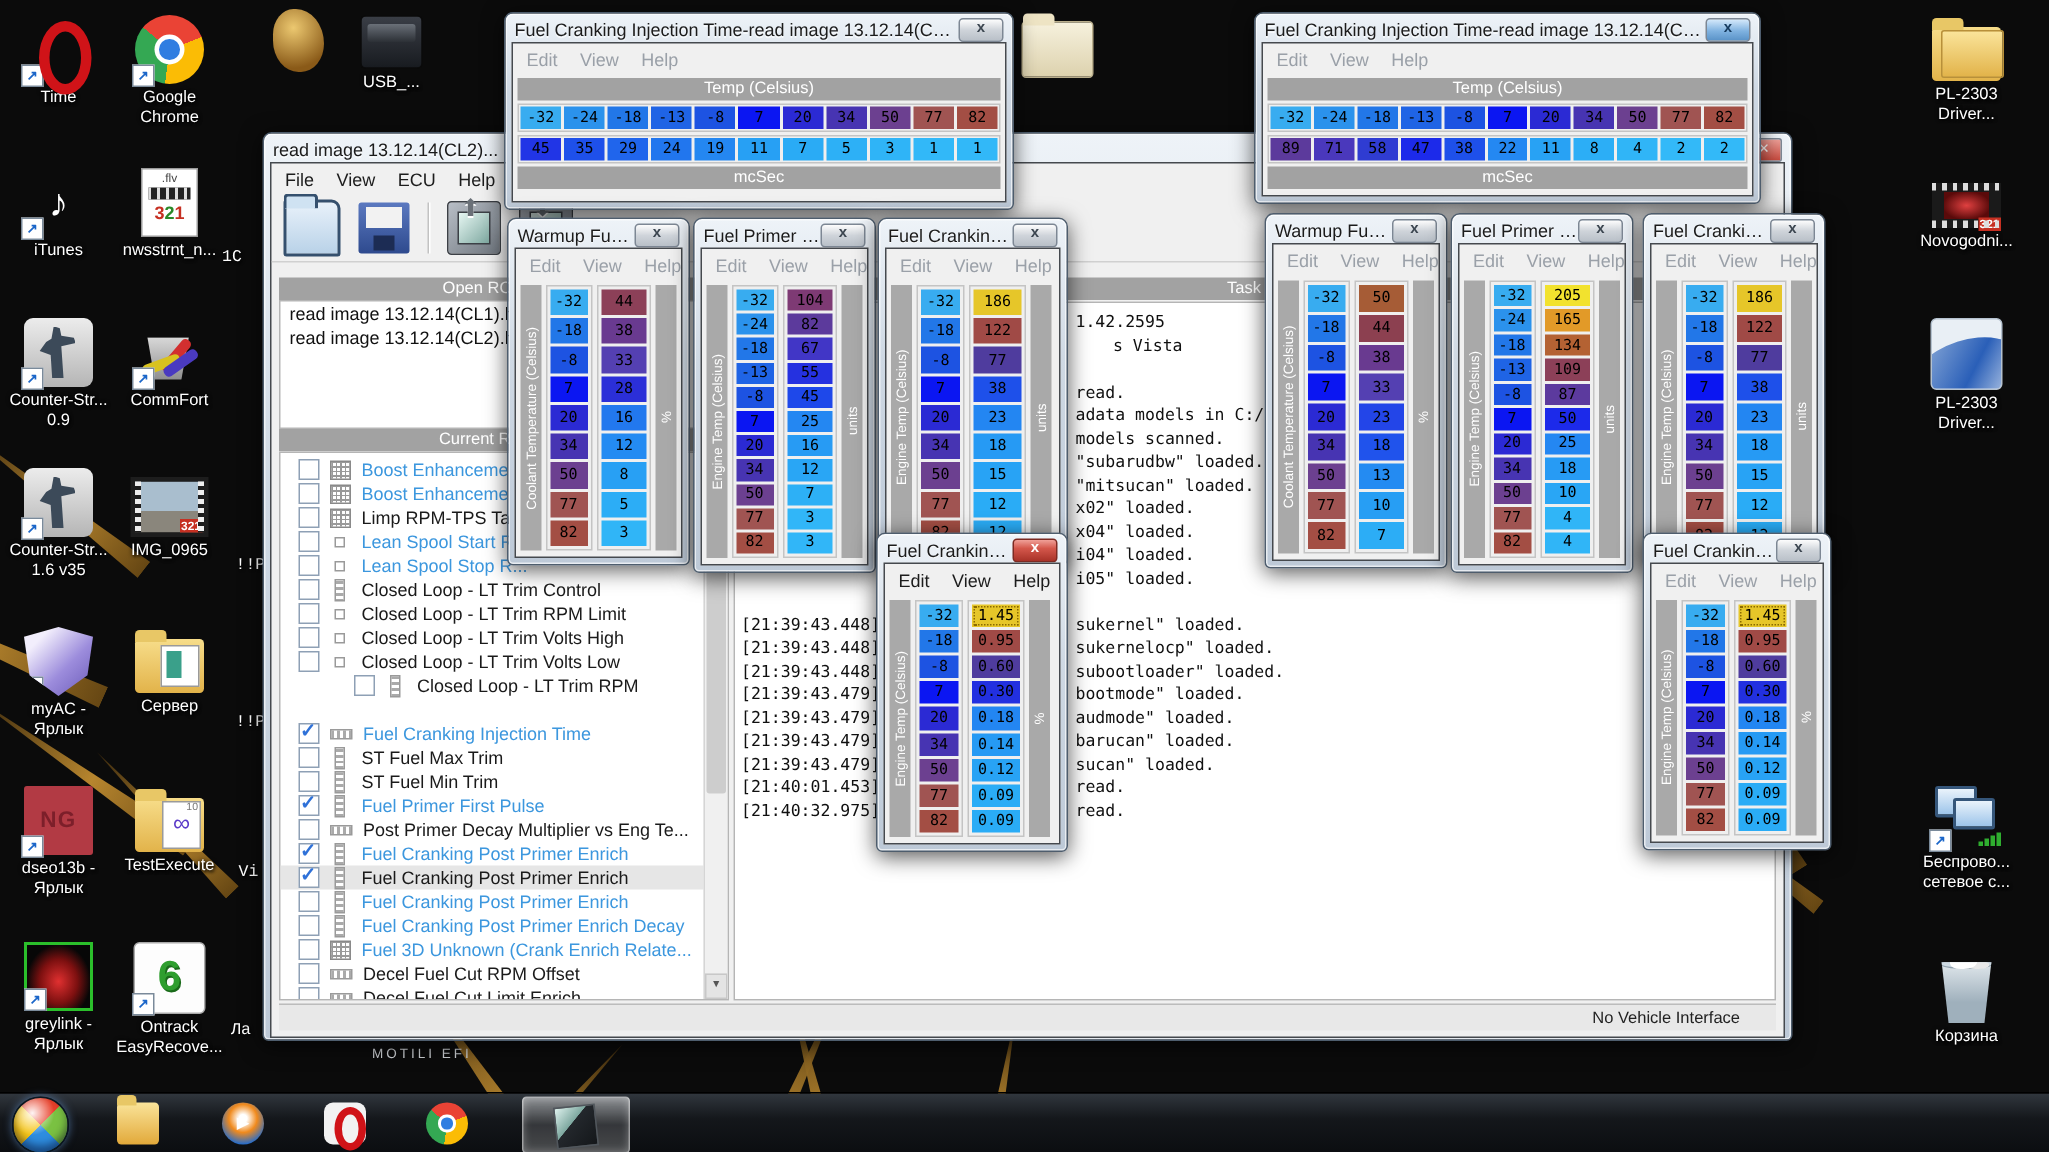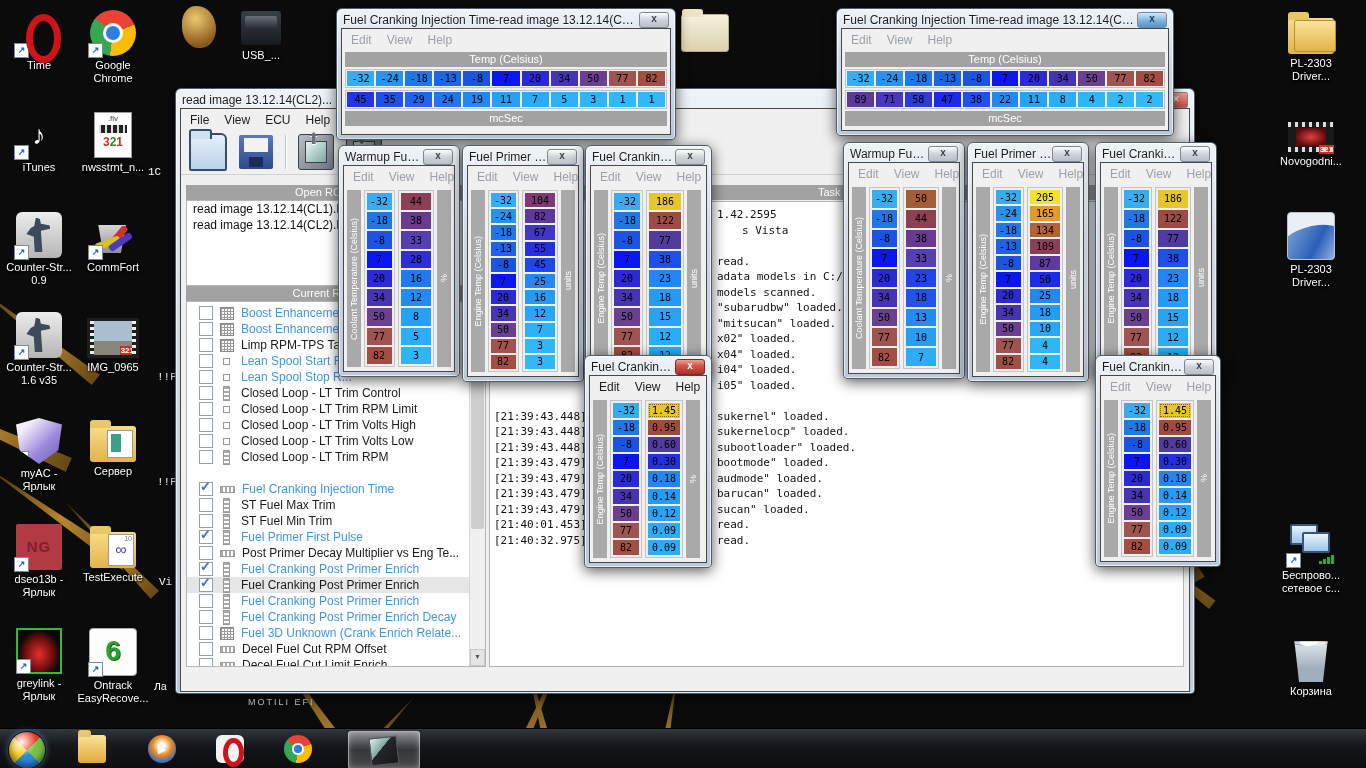--- a/index.html
+++ b/index.html
@@ -457,21 +457,21 @@
             <div class="trow" style="top: 99px;">
               <span class="cb"></span>
               <span class="ti ti-sq"></span>
               <span class="t-black">Closed Loop - LT Trim RPM Limit</span>
             </div>
             <div class="trow" style="top: 131px;">
               <span class="cb"></span>
               <span class="ti ti-sq"></span>
               <span class="t-black">Closed Loop - LT Trim Volts Low</span>
             </div>
-            <div class="trow" style="top: 147px;">
+            <div class="trow" style="top: 147px; margin-left: 37px;">
               <span class="cb"></span>
               <span class="ti ti-v"></span>
               <span class="t-black">Closed Loop - LT Trim RPM</span>
             </div>
             <div class="trow" style="top: 179px;">
               <span class="cb on"></span>
               <span class="ti ti-h"></span>
               <span class="t-blue">Fuel Cranking Injection Time</span>
             </div>
             <div class="trow" style="top: 195px;">
@@ -565,20 +565,21 @@
             <span class="lgspan" style="top: 285px; left: 4px;">[21:39:43.479]</span>
             <span class="lgspan" style="top: 285px; left: 227px;">barucan" loaded.</span>
             <span class="lgspan" style="top: 300.5px; left: 4px;">[21:39:43.479]</span>
             <span class="lgspan" style="top: 300.5px; left: 227px;">sucan" loaded.</span>
             <span class="lgspan" style="top: 316px; left: 4px;">[21:40:01.453]</span>
             <span class="lgspan" style="top: 316px; left: 227px;">read.</span>
             <span class="lgspan" style="top: 331.5px; left: 4px;">[21:40:32.975]</span>
             <span class="lgspan" style="top: 331.5px; left: 227px;">read.</span>
           </div>
         </div>
+        <div class="statusbar">No Vehicle Interface</div>
       </div>
     </div>
     <div class="vwin" style="left: 336px; top: 8px; width: 340px; height: 132px; z-index: 20;">
       <div class="tbar">
         <span class="ttl">Fuel Cranking Injection Time-read image 13.12.14(CL2).hex</span>
         <span class="closeb">x</span>
       </div>
       <div class="client" style="position: absolute; inset: 19px 4px 4px;">
         <div class="menurow">
           <span>Edit</span>

